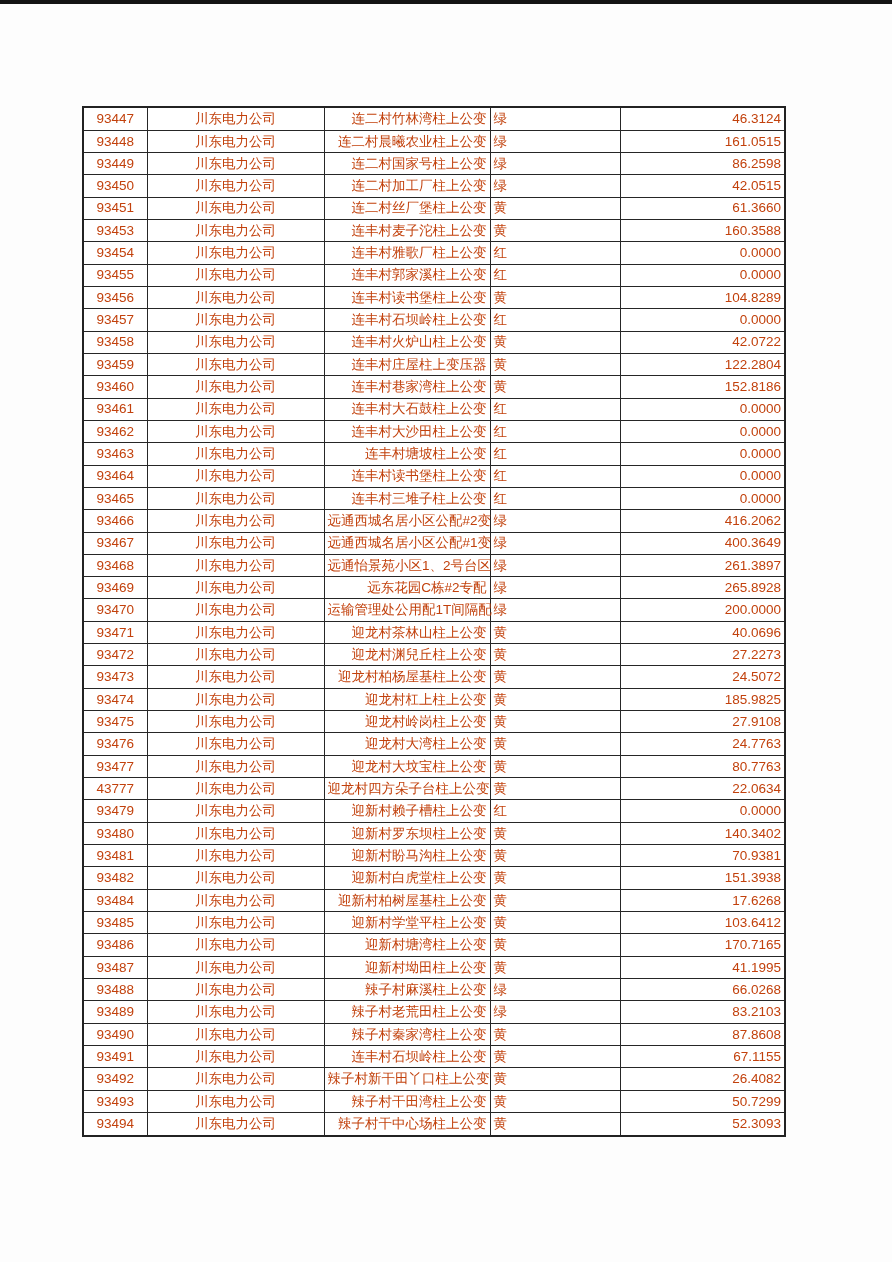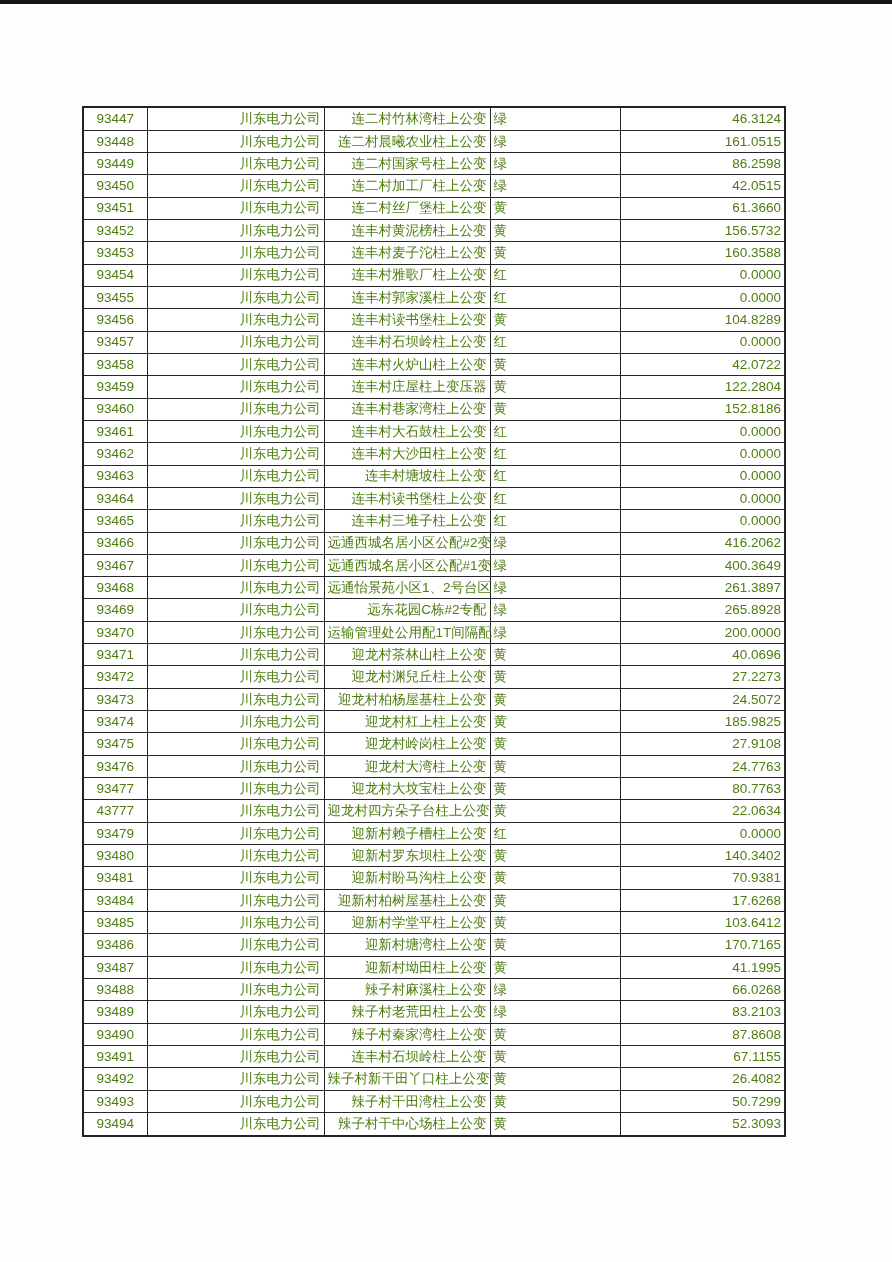--- a/index.html
+++ b/index.html
@@ -24,35 +24,35 @@
   }
   table.sheet {
     position: absolute;
     left: 82px;
     top: 106px;
     width: 702px;
     height: 1031px;
     border-collapse: collapse;
     table-layout: fixed;
     font-size: 13.5px;
-    color: #4d7c0f;
+    color: #c2410c;
     background: #ffffff;
     border: 2px solid #222222;
   }
   table.sheet td {
     border: 1px solid #262626;
     padding: 0 3px;
     white-space: nowrap;
     overflow: visible;
     vertical-align: middle;
     line-height: 1;
     height: auto;
   }
   td.c0 { text-align: center; padding: 0 1px; }
-  td.c1 { text-align: right; }
+  td.c1 { text-align: center; }
   td.c2 { text-align: right; padding-right: 0; }
   td.c3 { text-align: left; }
   td.c4 { text-align: right; }
 </style>
 </head>
 <body>
 
 <div class="top-edge-bar"></div>
 
 <table class="sheet">
@@ -93,27 +93,20 @@
         <td class="c4">42.0515</td>
       </tr>
       <tr>
         <td class="c0">93451</td>
         <td class="c1">川东电力公司</td>
         <td class="c2">连二村丝厂堡柱上公变</td>
         <td class="c3">黄</td>
         <td class="c4">61.3660</td>
       </tr>
       <tr>
-        <td class="c0">93452</td>
-        <td class="c1">川东电力公司</td>
-        <td class="c2">连丰村黄泥榜柱上公变</td>
-        <td class="c3">黄</td>
-        <td class="c4">156.5732</td>
-      </tr>
-      <tr>
         <td class="c0">93453</td>
         <td class="c1">川东电力公司</td>
         <td class="c2">连丰村麦子沱柱上公变</td>
         <td class="c3">黄</td>
         <td class="c4">160.3588</td>
       </tr>
       <tr>
         <td class="c0">93454</td>
         <td class="c1">川东电力公司</td>
         <td class="c2">连丰村雅歌厂柱上公变</td>
@@ -301,20 +294,27 @@
         <td class="c2">迎新村罗东坝柱上公变</td>
         <td class="c3">黄</td>
         <td class="c4">140.3402</td>
       </tr>
       <tr>
         <td class="c0">93481</td>
         <td class="c1">川东电力公司</td>
         <td class="c2">迎新村盼马沟柱上公变</td>
         <td class="c3">黄</td>
         <td class="c4">70.9381</td>
+      </tr>
+      <tr>
+        <td class="c0">93482</td>
+        <td class="c1">川东电力公司</td>
+        <td class="c2">迎新村白虎堂柱上公变</td>
+        <td class="c3">黄</td>
+        <td class="c4">151.3938</td>
       </tr>
       <tr>
         <td class="c0">93484</td>
         <td class="c1">川东电力公司</td>
         <td class="c2">迎新村柏树屋基柱上公变</td>
         <td class="c3">黄</td>
         <td class="c4">17.6268</td>
       </tr>
       <tr>
         <td class="c0">93485</td>

